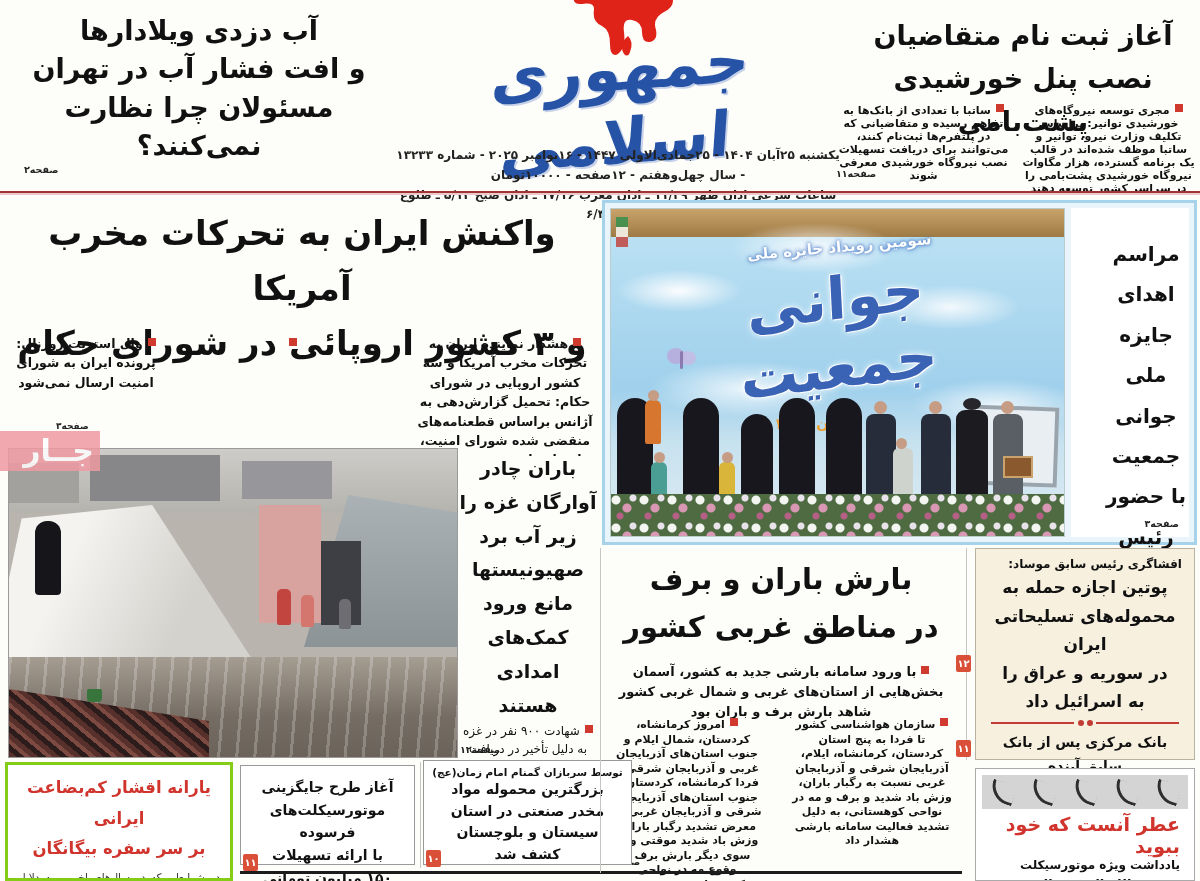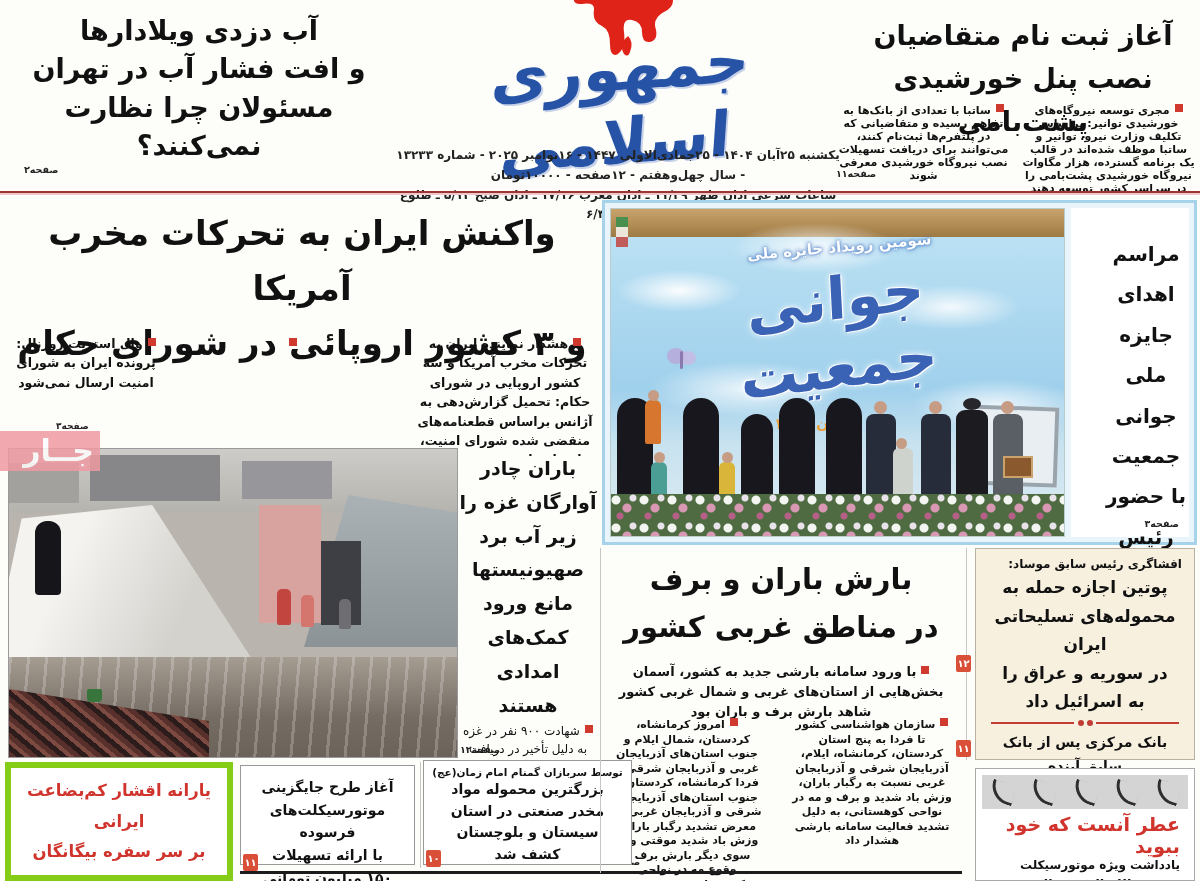--- a/index.html
+++ b/index.html
@@ -122,21 +122,21 @@
   .m-div::before{left:46%;} .m-div::after{right:46%;}
   .m-head2{margin:4px 6px;font-size:14px;font-weight:bold;line-height:1.75;}
   .pbox{left:975px;top:768px;width:220px;height:113px;background:#fff;border:1px solid #aaa;box-sizing:border-box;overflow:hidden;}
   .p-banner{height:34px;margin:6px 6px 4px;background:#d4d4d4;display:flex;align-items:center;justify-content:space-around;overflow:hidden;}
   .curl{width:22px;height:18px;border-left:3px solid #2e2e2e;border-bottom:3px solid #2e2e2e;
         border-radius:0 0 0 20px;transform:rotate(18deg);}
   .p-head{margin:2px 14px 0 0;text-align:right;font-size:19px;font-weight:bold;color:#d0342c;}
   .p-sub{margin:1px 14px 0 0;text-align:right;font-size:12px;font-weight:bold;}
   .p-bism{margin-top:5px;text-align:center;font-size:13px;font-weight:bold;}
   
-  .sbox{left:5px;top:762px;width:228px;height:119px;background:#fff;border:6px solid #84cc16;box-sizing:border-box;overflow:hidden;}
+  .sbox{left:5px;top:762px;width:228px;height:119px;background:#fff;border:3px solid #84cc16;box-sizing:border-box;overflow:hidden;}
   .s-head{margin:8px 4px 4px;text-align:center;font-size:16.5px;font-weight:bold;color:#d0342c;line-height:1.85;}
   .s-body{margin:2px 10px;font-size:10.5px;color:#333;text-align:justify;line-height:1.68;}
   .mcbox{left:240px;top:765px;width:175px;height:100px;background:#fff;border:1px solid #999;
          box-sizing:border-box;text-align:center;}
   .mc-head{margin-top:10px;font-size:14px;font-weight:bold;line-height:1.62;}
   .dbox{left:423px;top:760px;width:209px;height:105px;background:#fff;border:1px solid #999;
         box-sizing:border-box;text-align:center;}
   .d-kick{margin-top:5px;font-size:10.5px;font-weight:bold;}
   .d-head{margin-top:1px;font-size:14px;font-weight:bold;line-height:1.55;}
   .black-rule{left:240px;top:871px;width:722px;height:3px;background:#1c1c1c;}

